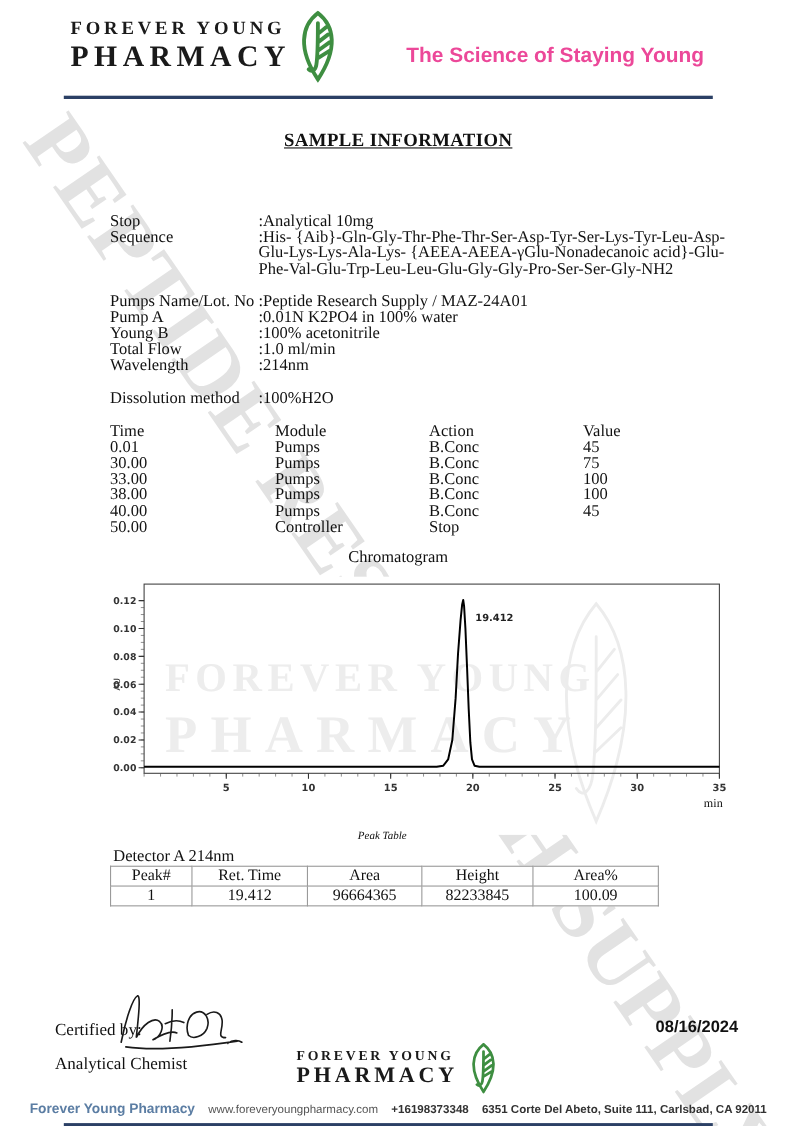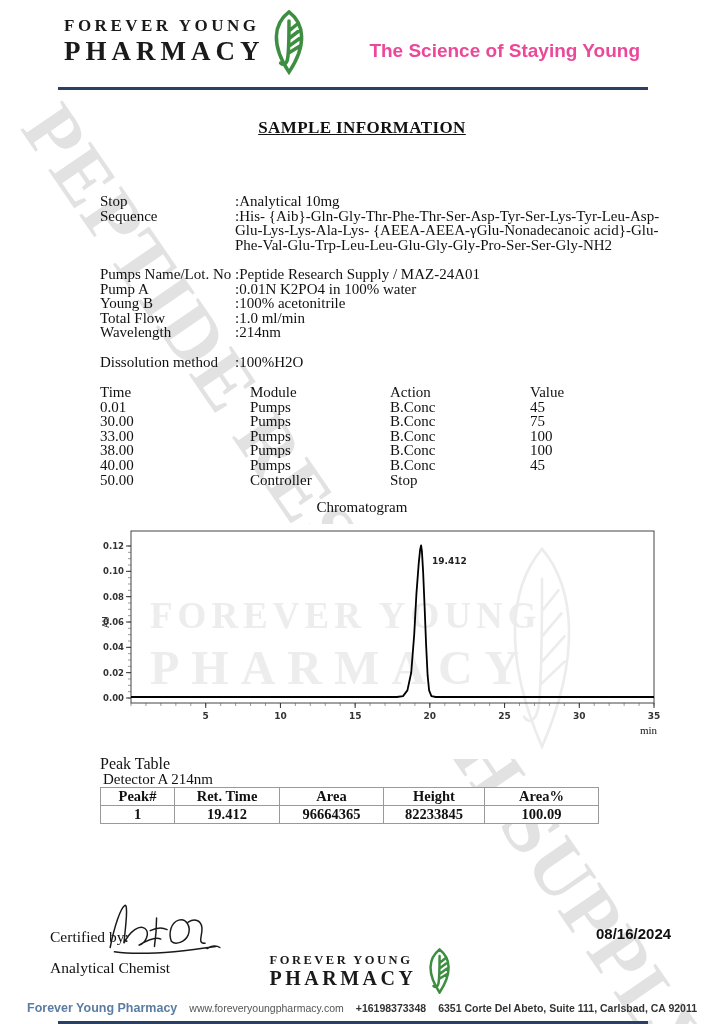--- a/index.html
+++ b/index.html
@@ -21,25 +21,25 @@
     font-weight:bold;font-size:17px;text-decoration:underline;letter-spacing:0.4px;}
   
   .block{position:absolute;left:100px;font-size:15px;line-height:14.6px;}
   .lbl{display:inline-block;width:135px;vertical-align:top;}
   .val{display:inline-block;vertical-align:top;}
   .seqwrap{display:inline-block;vertical-align:top;max-width:430px;}
   .prow{display:flex;}
   .pc0{width:150px;} .pc1{width:140px;} .pc2{width:140px;} .pc3{width:80px;}
   .center-line{position:absolute;left:0;width:100%;text-align:center;font-size:15px;}
   
-  .pt-title{position:absolute;left:100px;top:755px;width:495px;text-align:left;font-size:16px;}
+  .pt-title{position:absolute;left:100px;top:755px;width:495px;text-align:center;font-size:10px;font-style:italic;}
   .pt-detector{position:absolute;left:103px;top:771px;font-size:15px;}
   table.peaks{position:absolute;left:100px;top:787px;border-collapse:collapse;background:#fff;
     font-size:14.5px;}
-  table.peaks td,table.peaks th{border:1px solid #9a9a9a;text-align:center;font-weight:bold;
+  table.peaks td,table.peaks th{border:1px solid #9a9a9a;text-align:center;font-weight:normal;
     height:16px;padding:0;}
   .cw0{width:73px;} .cw1{width:104px;} .cw2{width:103px;} .cw3{width:100px;} .cw4{width:113px;}
   
   .cert{position:absolute;left:50px;top:928px;font-size:15.5px;}
   .sig{position:absolute;left:100px;top:899px;}
   .date{position:absolute;left:596px;top:925px;font-family:"Liberation Sans",sans-serif;
     font-weight:600;font-size:15px;}
   .role{position:absolute;left:50px;top:959px;font-size:15.5px;}
   .flogo{position:absolute;left:50%;top:948px;transform:translateX(-50%);display:flex;
     align-items:center;gap:8px;}

